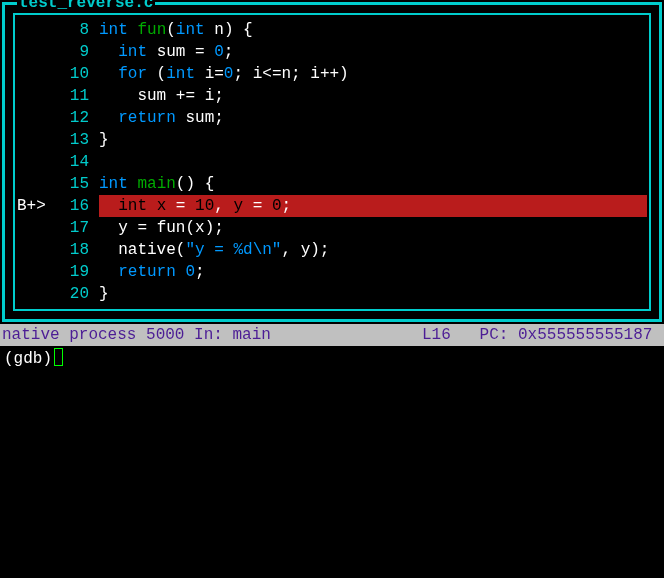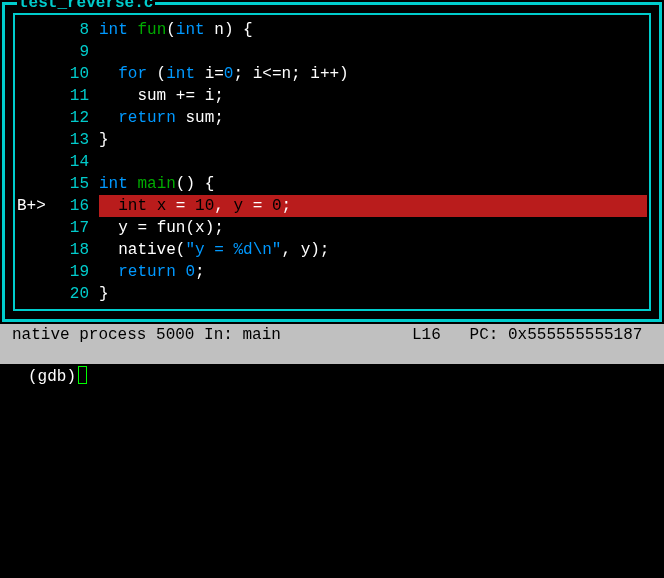--- a/index.html
+++ b/index.html
@@ -58,57 +58,57 @@
   .hl-current .tok-num,
   .hl-current .tok-id { color: #000 !important; }
   .tok-kw { color: #0099ff; font-family: Liberation Mono, monospace; }
   .tok-fn { color: #00aa00; }
   .tok-id { color: #ffffff; }
   .tok-num { color: #0099ff; }
   .tok-str { color: #0099ff; }
   .tok-punct { color: #ffffff; }
   .status-bar {
     background: #c0c0c0;
-    color: #000000;
-    height: 40px;
+    color: #4c1d95;
+    height: 22px;
     line-height: 22px;
-    padding: 0 12px;
+    padding: 0 2px;
     display: flex;
     white-space: pre;
   }
   .status-left { flex: 1; }
   .status-right { }
   .prompt-area {
     padding: 2px 4px;
     height: 22px;
     line-height: 22px;
     display: flex;
   }
-  .prompt-text { color: #ffffff; margin-left: 24px; }
+  .prompt-text { color: #ffffff; }
   .cursor {
     display: inline-block;
     width: 9px;
     height: 18px;
     border: 1px solid #00ff00;
     margin-left: 2px;
     vertical-align: middle;
   }
   .terminal-rest {
     height: 160px;
     background: #000;
   }
 </style>
 </head>
 <body>
 
 <div class="tui-window">
   <span class="tui-title">test_reverse.c</span>
   <div class="code-inner" id="code-pane">
       <div class="code-line"><span class="gutter-marker"></span><span class="line-num">8</span><span class="code-content"><span class="tok-kw">int</span><span class="tok-punct"> </span><span class="tok-fn">fun</span><span class="tok-punct">(</span><span class="tok-kw">int</span><span class="tok-punct"> </span><span class="tok-id">n</span><span class="tok-punct">) {</span></span></div>
-      <div class="code-line"><span class="gutter-marker"></span><span class="line-num">9</span></div>
+      <div class="code-line"><span class="gutter-marker"></span><span class="line-num">9</span><span class="code-content"><span class="tok-punct">  </span><span class="tok-kw">int</span><span class="tok-punct"> </span><span class="tok-id">sum</span><span class="tok-punct"> = </span><span class="tok-num">0</span><span class="tok-punct">;</span></span></div>
       <div class="code-line"><span class="gutter-marker"></span><span class="line-num">10</span><span class="code-content"><span class="tok-punct">  </span><span class="tok-kw">for</span><span class="tok-punct"> (</span><span class="tok-kw">int</span><span class="tok-punct"> </span><span class="tok-id">i</span><span class="tok-punct">=</span><span class="tok-num">0</span><span class="tok-punct">; </span><span class="tok-id">i</span><span class="tok-punct">&lt;=</span><span class="tok-id">n</span><span class="tok-punct">; </span><span class="tok-id">i</span><span class="tok-punct">++)</span></span></div>
       <div class="code-line"><span class="gutter-marker"></span><span class="line-num">11</span><span class="code-content"><span class="tok-punct">    </span><span class="tok-id">sum</span><span class="tok-punct"> += </span><span class="tok-id">i</span><span class="tok-punct">;</span></span></div>
       <div class="code-line"><span class="gutter-marker"></span><span class="line-num">12</span><span class="code-content"><span class="tok-punct">  </span><span class="tok-kw">return</span><span class="tok-punct"> </span><span class="tok-id">sum</span><span class="tok-punct">;</span></span></div>
       <div class="code-line"><span class="gutter-marker"></span><span class="line-num">13</span><span class="code-content"><span class="tok-punct">}</span></span></div>
       <div class="code-line"><span class="gutter-marker"></span><span class="line-num">14</span><span class="code-content"></span></div>
       <div class="code-line"><span class="gutter-marker"></span><span class="line-num">15</span><span class="code-content"><span class="tok-kw">int</span><span class="tok-punct"> </span><span class="tok-fn">main</span><span class="tok-punct">() {</span></span></div>
       <div class="code-line"><span class="gutter-marker">B+&gt;</span><span class="line-num">16</span><span class="code-content hl-current"><span class="tok-punct">  </span><span class="tok-kw">int</span><span class="tok-punct"> </span><span class="tok-id">x</span><span class="tok-punct"> = </span><span class="tok-num">10</span><span class="tok-punct">, </span><span class="tok-id">y</span><span class="tok-punct"> = </span><span class="tok-num">0</span><span class="tok-punct">;</span><span> </span></span></div>
       <div class="code-line"><span class="gutter-marker"></span><span class="line-num">17</span><span class="code-content"><span class="tok-punct">  </span><span class="tok-id">y</span><span class="tok-punct"> = </span><span class="tok-id">fun</span><span class="tok-punct">(</span><span class="tok-id">x</span><span class="tok-punct">);</span></span></div>
       <div class="code-line"><span class="gutter-marker"></span><span class="line-num">18</span><span class="code-content"><span class="tok-punct">  </span><span class="tok-id">native</span><span class="tok-punct">(</span><span class="tok-str">"y = %d\n"</span><span class="tok-punct">, </span><span class="tok-id">y</span><span class="tok-punct">);</span></span></div>
       <div class="code-line"><span class="gutter-marker"></span><span class="line-num">19</span><span class="code-content"><span class="tok-punct">  </span><span class="tok-kw">return</span><span class="tok-punct"> </span><span class="tok-num">0</span><span class="tok-punct">;</span></span></div>

